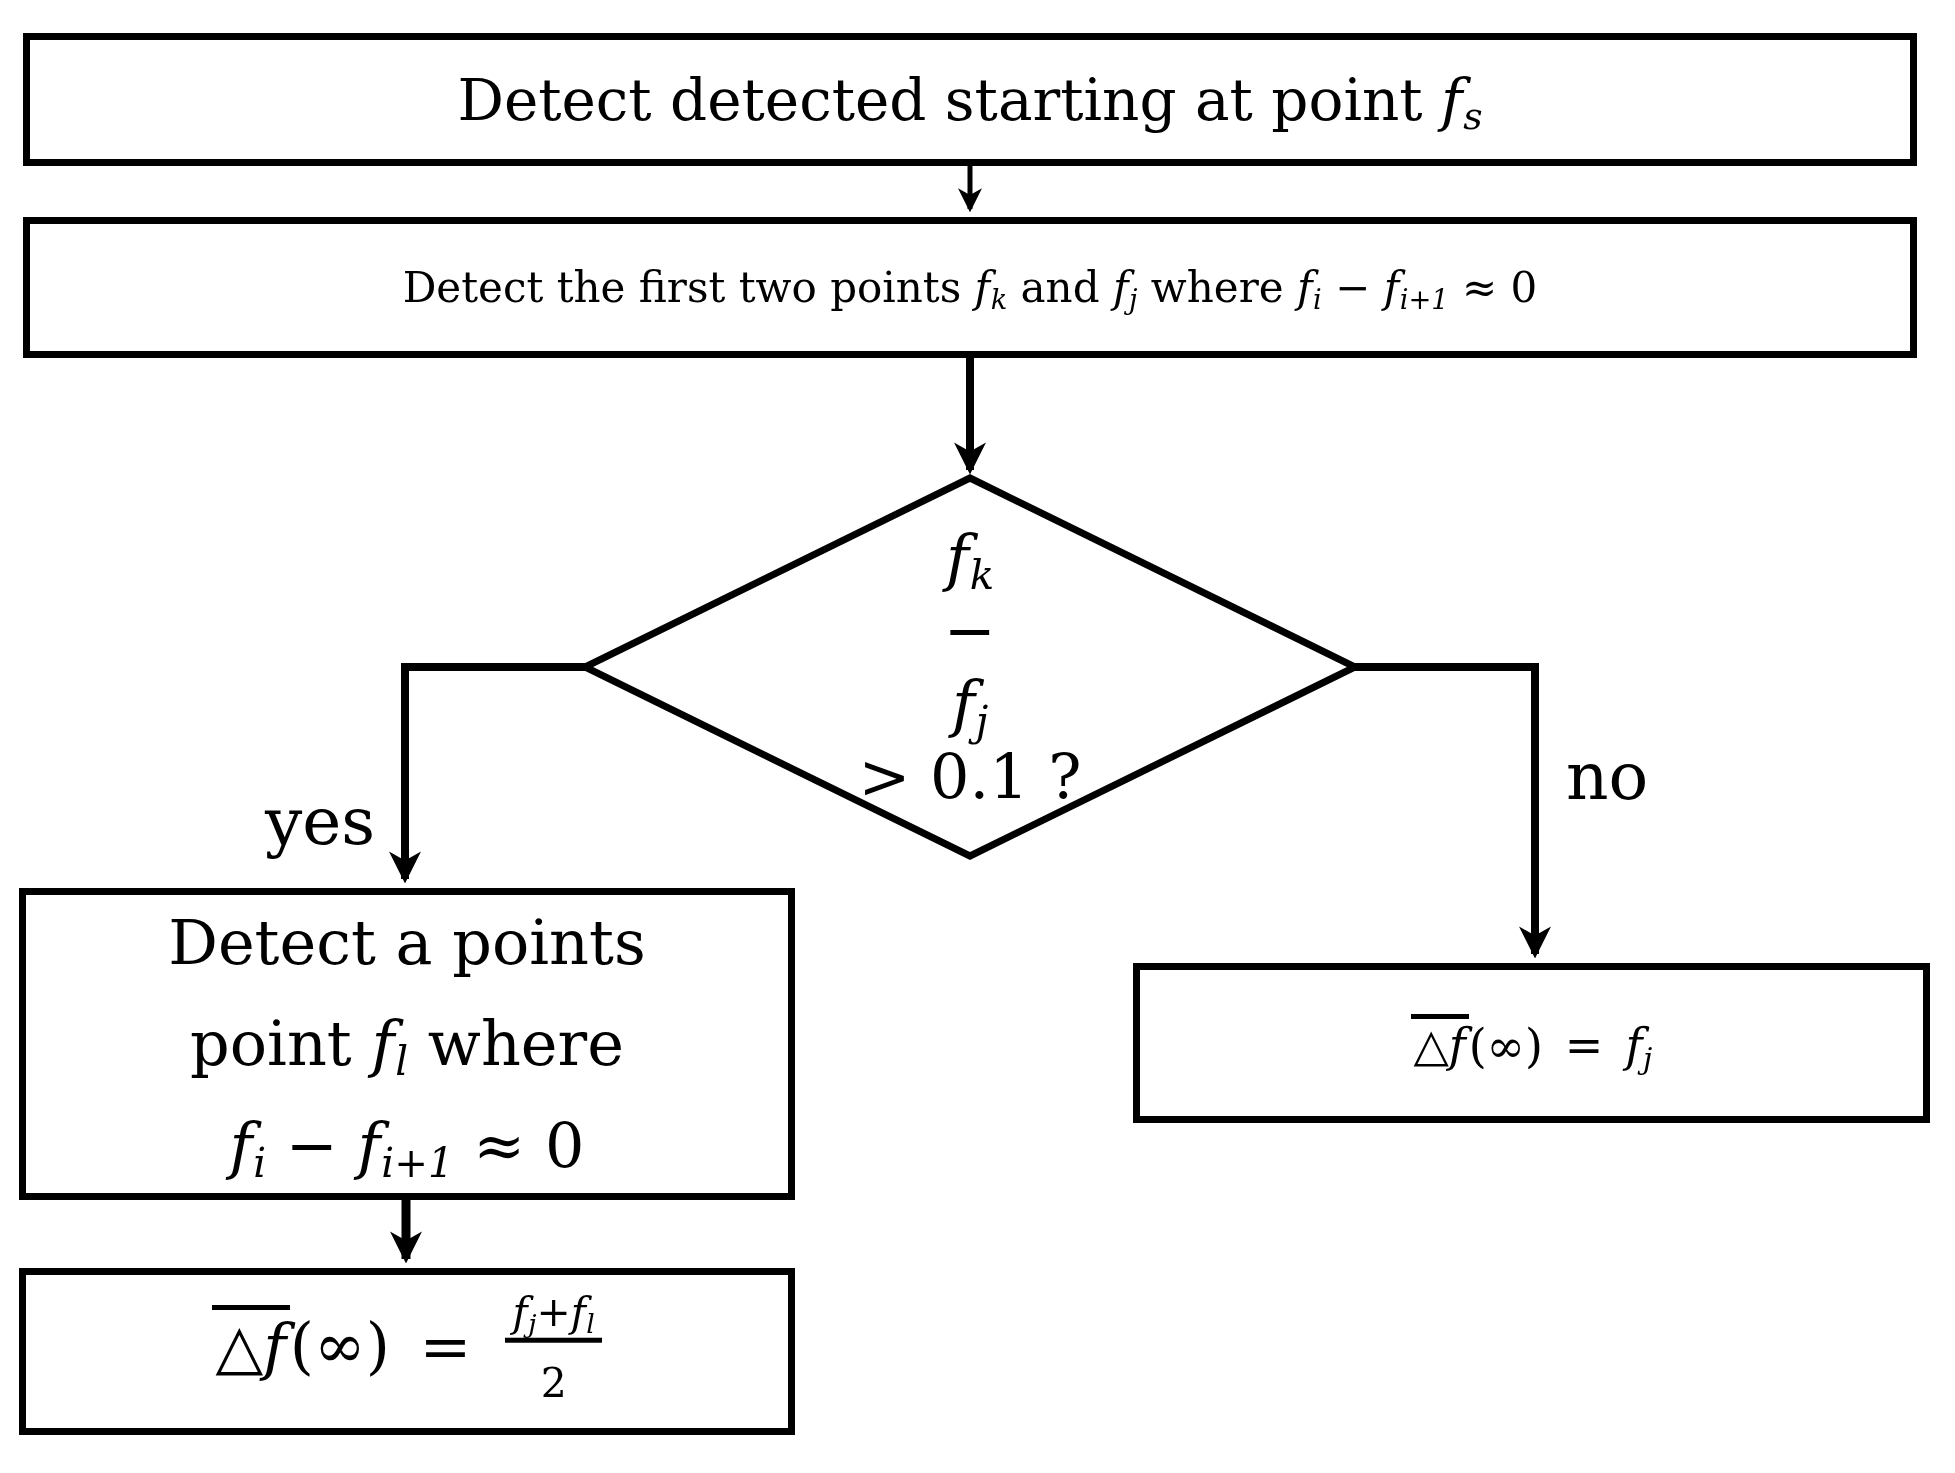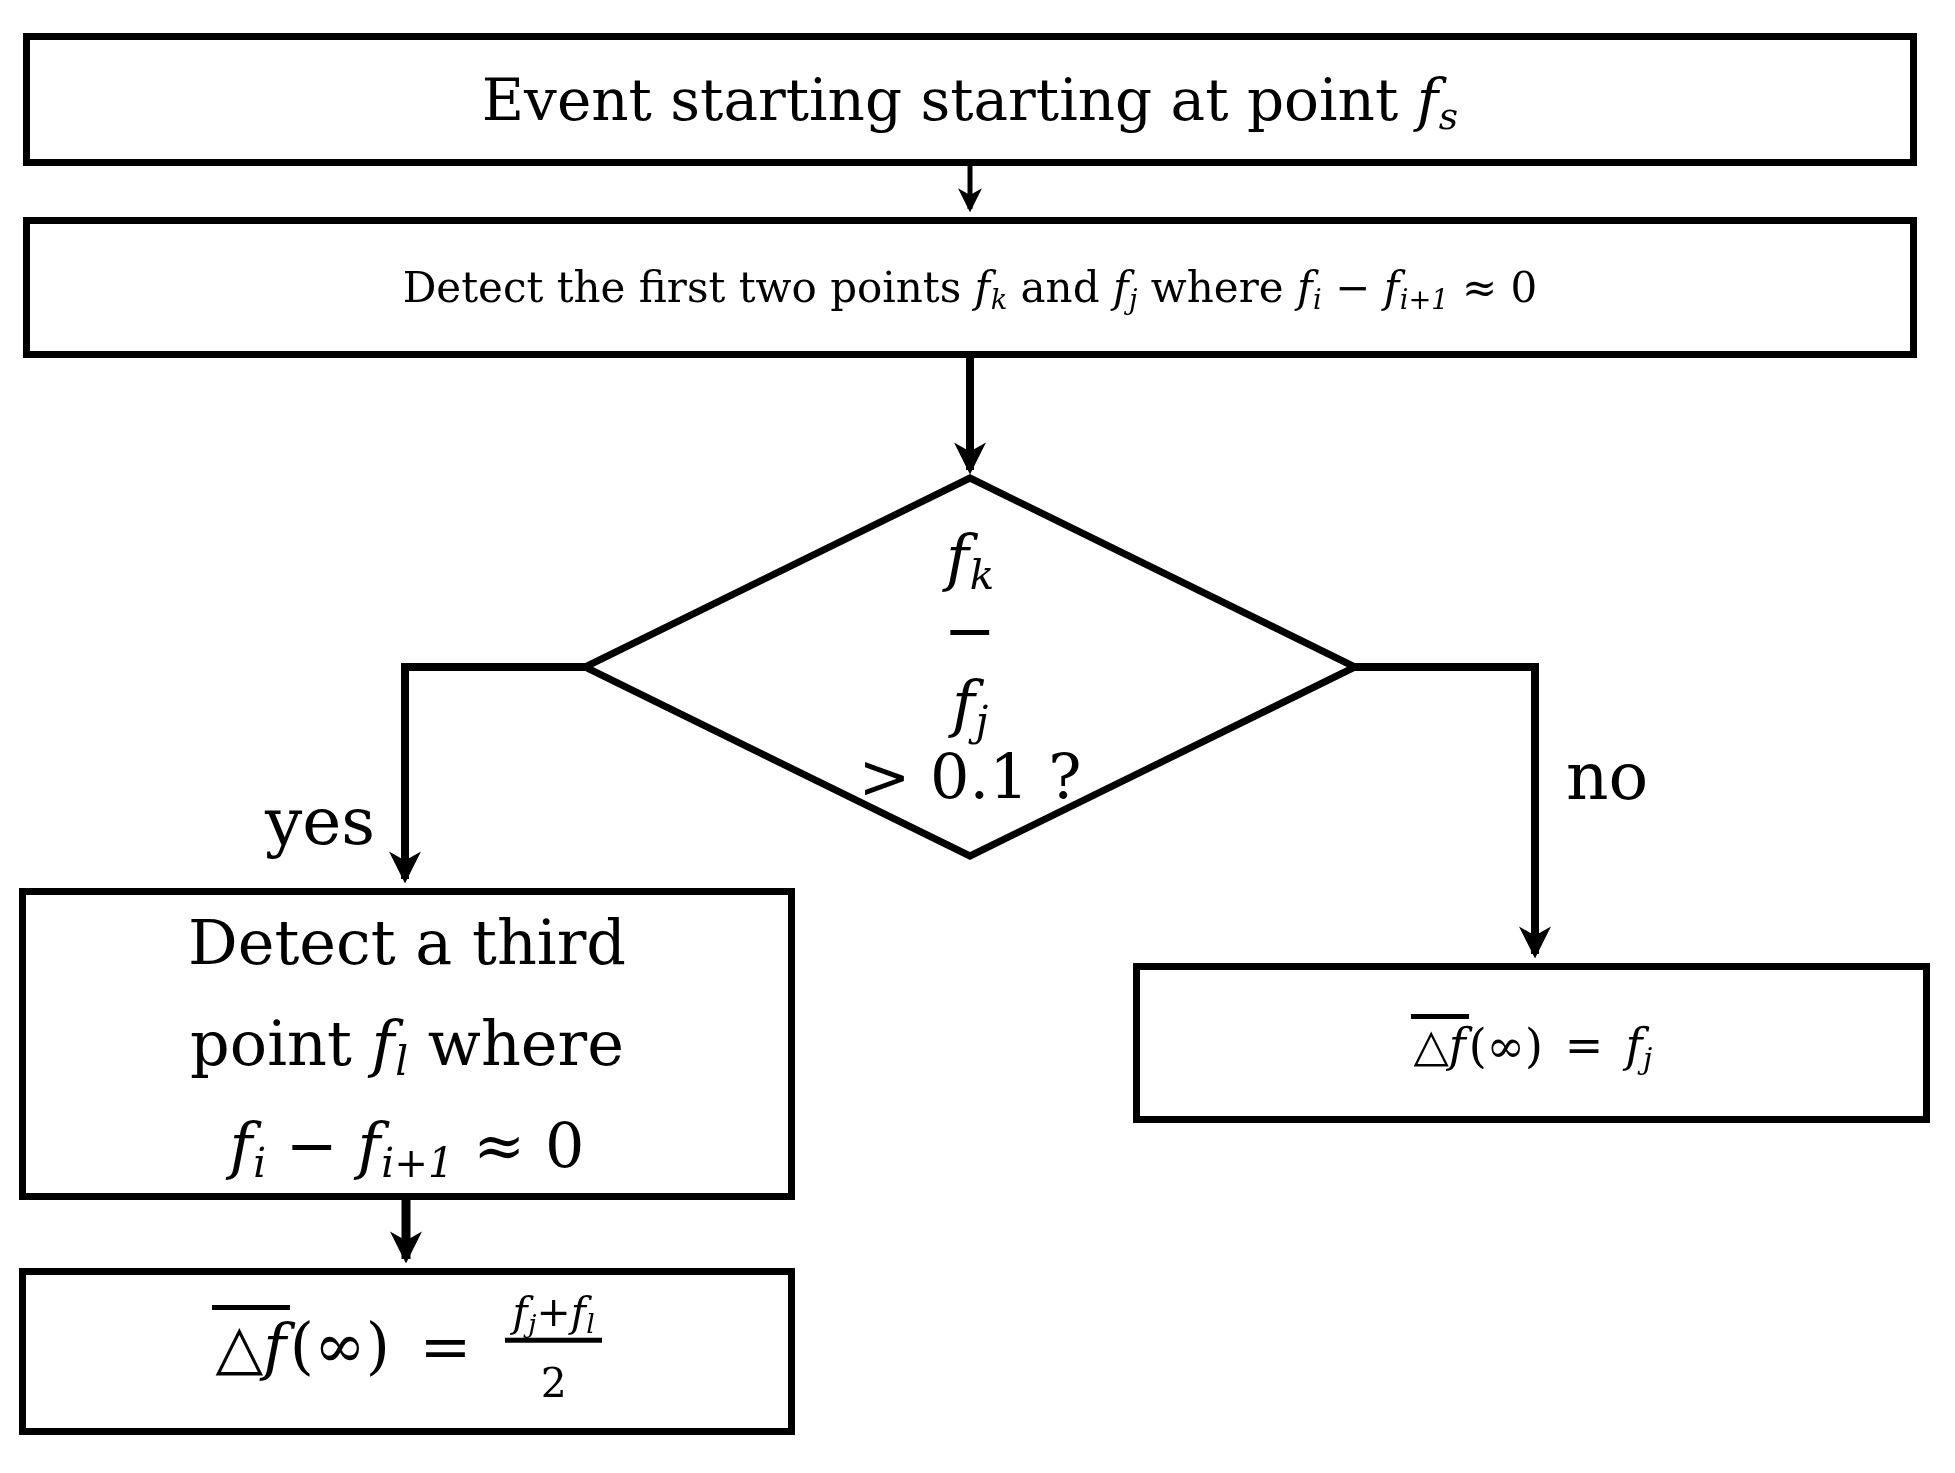--- a/index.html
+++ b/index.html
@@ -76,41 +76,41 @@
     <line x1="970" y1="358" x2="970" y2="470" stroke="#000" stroke-width="8" marker-end="url(#ah)"></line>
 
     <path d="M585,667 L405,667 L405,879" fill="none" stroke="#000" stroke-width="8" marker-end="url(#ah)"></path>
 
     <path d="M1355,667 L1535,667 L1535,954" fill="none" stroke="#000" stroke-width="8" marker-end="url(#ah)"></path>
 
     <line x1="406" y1="1200" x2="406" y2="1259" stroke="#000" stroke-width="9" marker-end="url(#ah)"></line>
   </svg>
 
   <div class="node" id="box-start">
-    <div class="node-text"><span>Event starting starting at point </span><span class="it">f<span class="sub"><span class="it">s</span></span></span></div>
+    <div class="node-text"><span>Detect detected starting at point </span><span class="it">f<span class="sub"><span class="it">s</span></span></span></div>
   </div>
 
   <div class="node" id="box-two">
     <div class="node-text"><span>Detect the first two points </span><span class="it">f<span class="sub"><span class="it">k</span></span></span><span> and </span><span class="it">f<span class="sub"><span class="it">j</span></span></span><span> where </span><span class="it">f<span class="sub"><span class="it">i</span></span></span><span> − </span><span class="it">f<span class="sub"><span class="it">i</span><span>+1</span></span></span><span> ≈ 0</span></div>
   </div>
 
   <div id="decision-text">
       <span class="it">f<span class="sub"><span class="it">k</span></span></span>
       <span> − </span>
       <span class="it">f<span class="sub"><span class="it">j</span></span></span>
       <span> &gt; 0.1 ?</span>
     </div>
 
   <div class="branch-label" id="yes-label">yes</div>
 
   <div class="branch-label" id="no-label">no</div>
 
   <div class="node multi" id="box-third">
     <div>
-      <div class="node-text"><span>Detect a third</span></div>
+      <div class="node-text"><span>Detect a points</span></div>
       <div class="node-text"><span>point </span><span class="it">f<span class="sub"><span class="it">l</span></span></span><span> where</span></div>
       <div class="node-text"><span class="it">f<span class="sub"><span class="it">i</span></span></span><span> − </span><span class="it">f<span class="sub"><span class="it">i</span><span>+1</span></span></span><span> ≈ 0</span></div>
     </div>
   </div>
 
   <div class="node" id="box-avg">
     <div class="node-text"><span class="over"><span>△</span><span class="it">f</span></span><span>(∞)</span><span class="rel"> = </span><span class="frac">
           <span class="num"><span class="it">f<span class="sub"><span class="it">j</span></span></span><span>+</span><span class="it">f<span class="sub"><span class="it">l</span></span></span></span>
           <span class="den"><span>2</span></span>
         </span></div>

